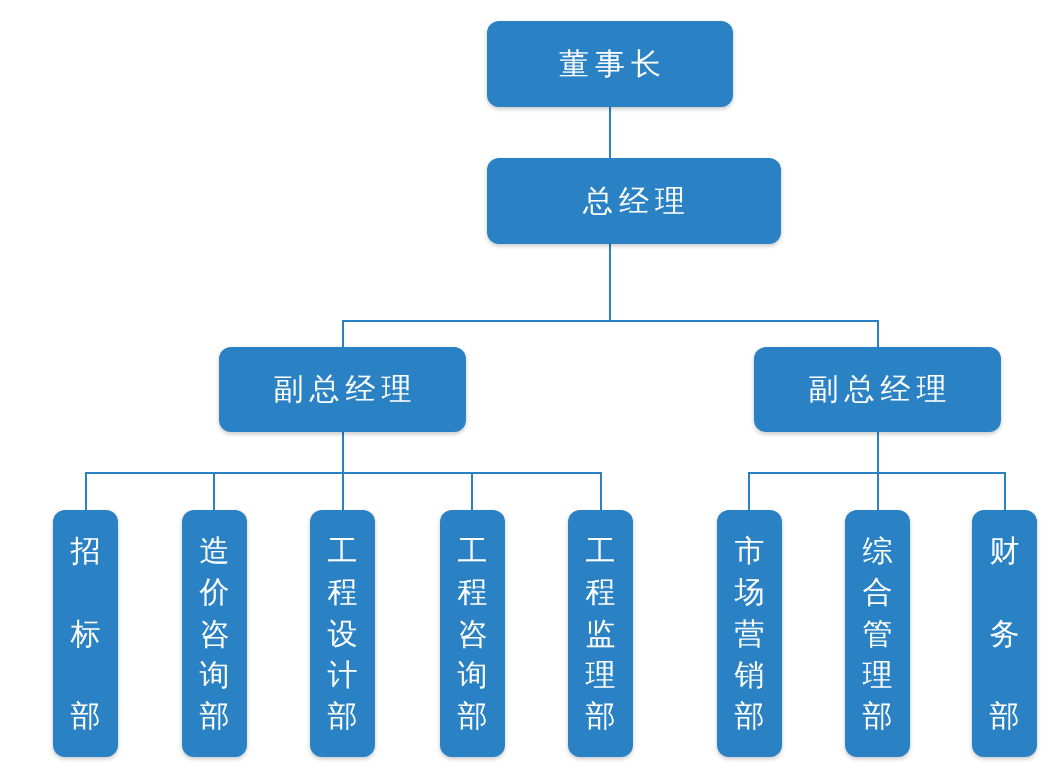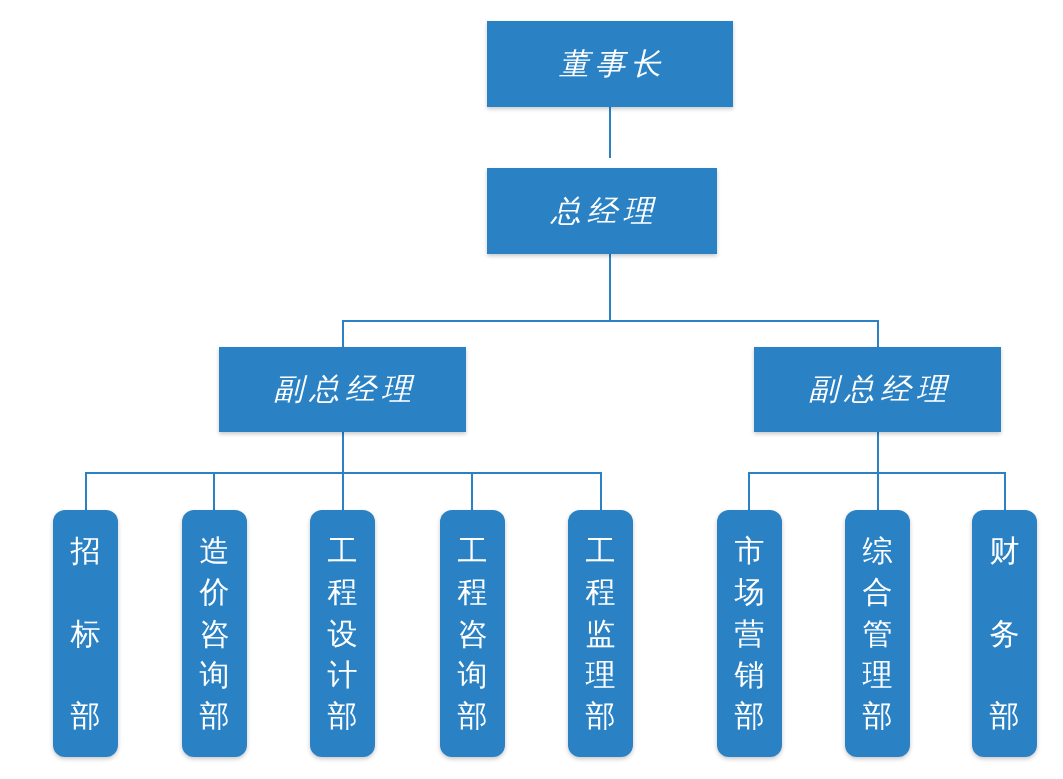--- a/index.html
+++ b/index.html
@@ -18,26 +18,25 @@
   .node {
     position: absolute;
     background: var(--accent);
     color: var(--text);
     display: flex;
     align-items: center;
     justify-content: center;
     box-shadow: 0 2px 4px rgba(0,0,0,0.22);
   }
   .node.wide {
-    border-radius: 0;
+    border-radius: 12px;
     font-size: 30px;
     letter-spacing: 6px;
     text-indent: 6px;
     white-space: nowrap;
-    font-style: italic;
   }
   .node.tall {
     border-radius: 12px;
     flex-direction: column;
     justify-content: space-between;
     padding: 26px 0;
     font-size: 30px;
     top: 510px;
     width: 65px;
     height: 247px;
@@ -45,21 +44,21 @@
   .node.tall span {
     display: block;
     line-height: 1;
   }
   .line {
     position: absolute;
     background: var(--accent);
   }
   
   .chairman      { left: 487px; top: 21px;  width: 246px; height: 86px; }
-  .gm            { left: 487px; top: 168px; width: 230px; height: 86px; }
+  .gm            { left: 487px; top: 158px; width: 294px; height: 86px; }
   
   .deputy-left   { left: 219px; top: 347px; width: 247px; height: 85px; }
   .deputy-right  { left: 754px; top: 347px; width: 247px; height: 85px; }
   
   .dept-l0 { left: 53px; }
   .dept-l1 { left: 182px; }
   .dept-l2 { left: 310px; }
   .dept-l3 { left: 440px; }
   .dept-l4 { left: 568px; }
   .dept-r0 { left: 717px; }

